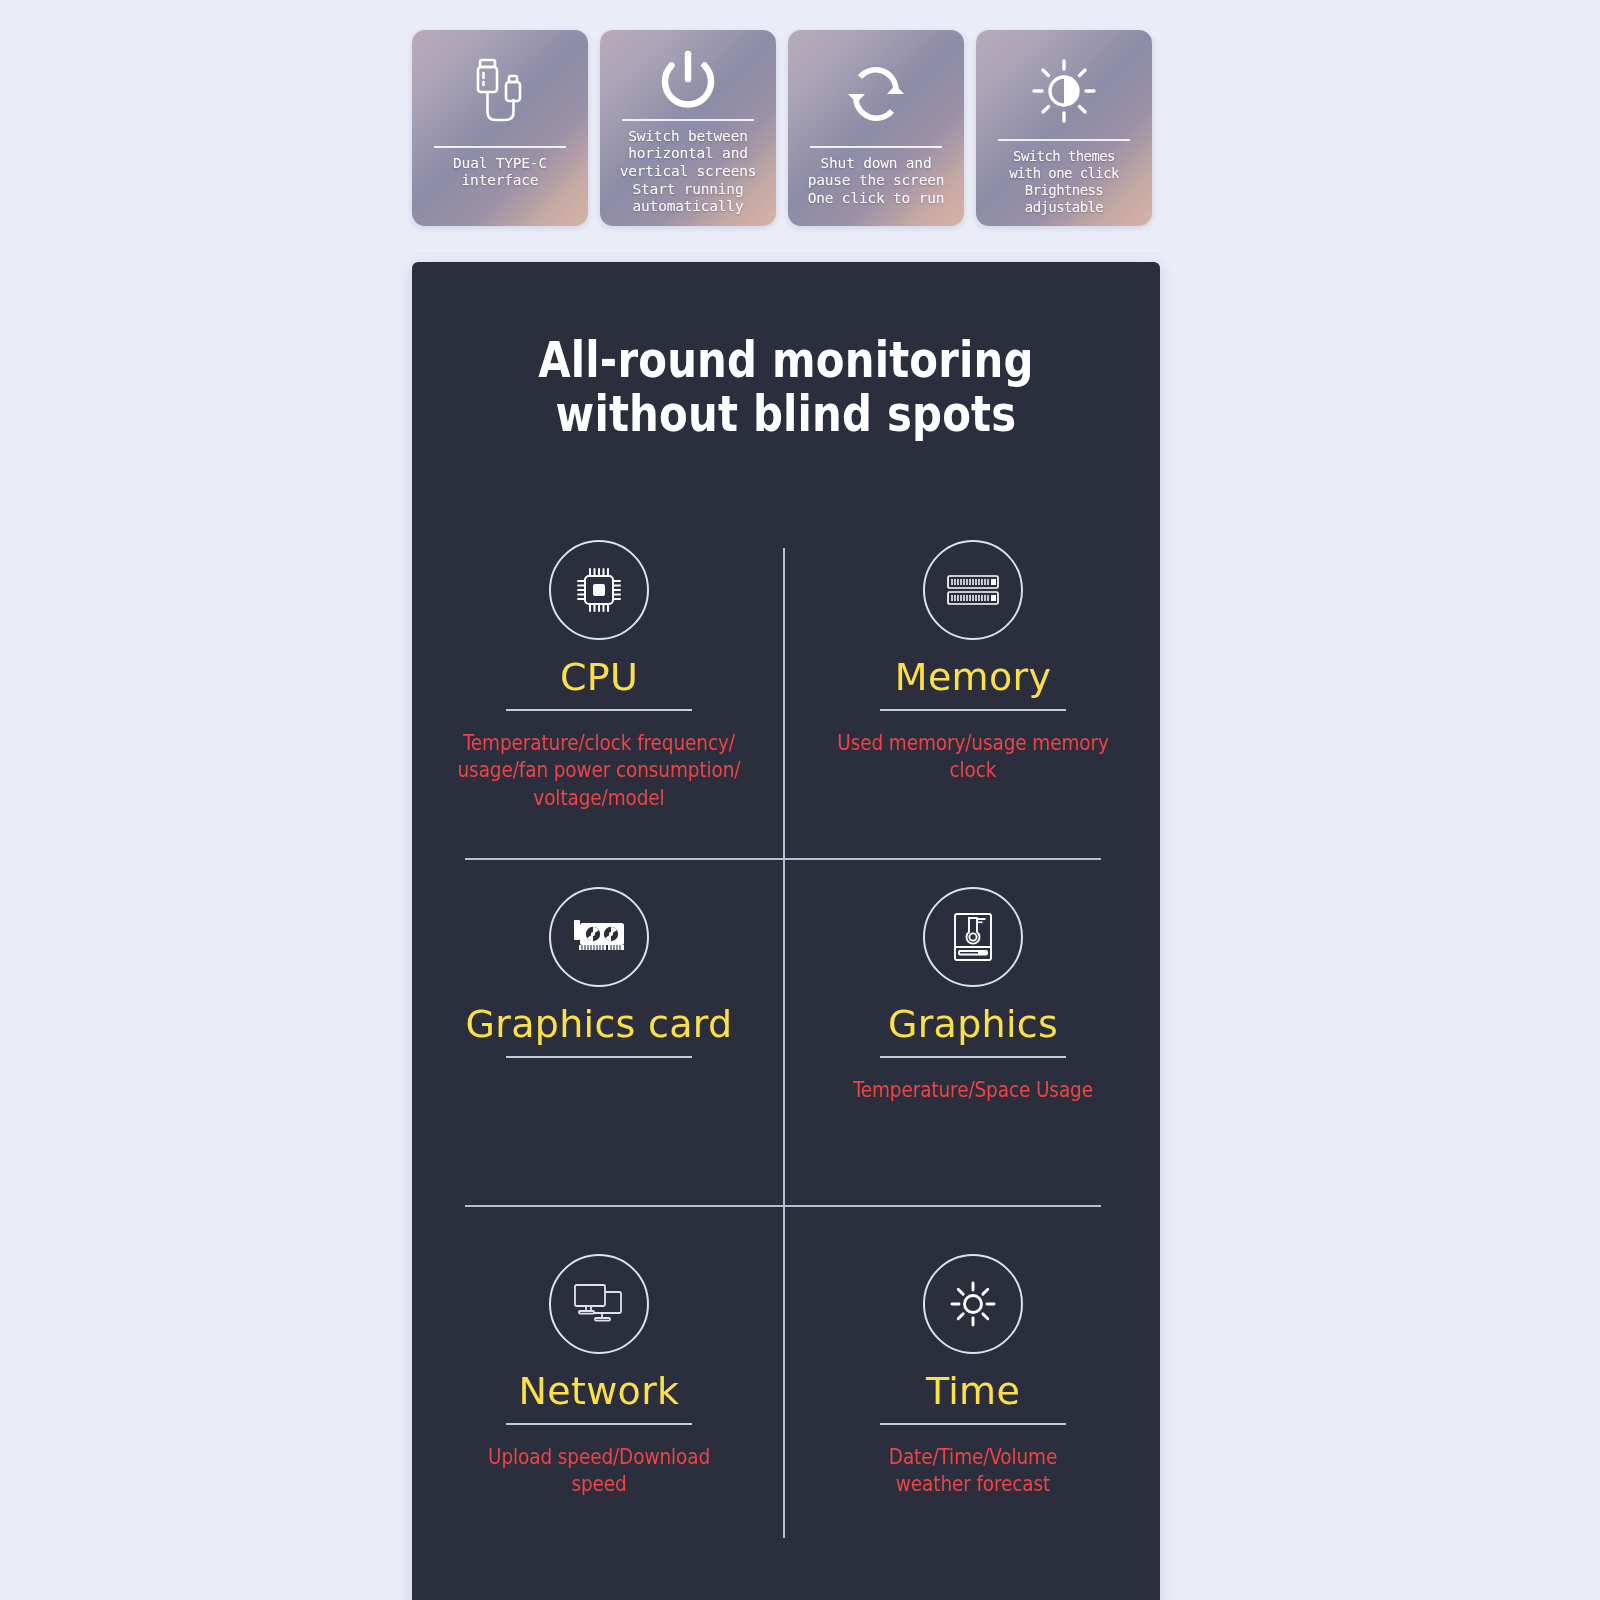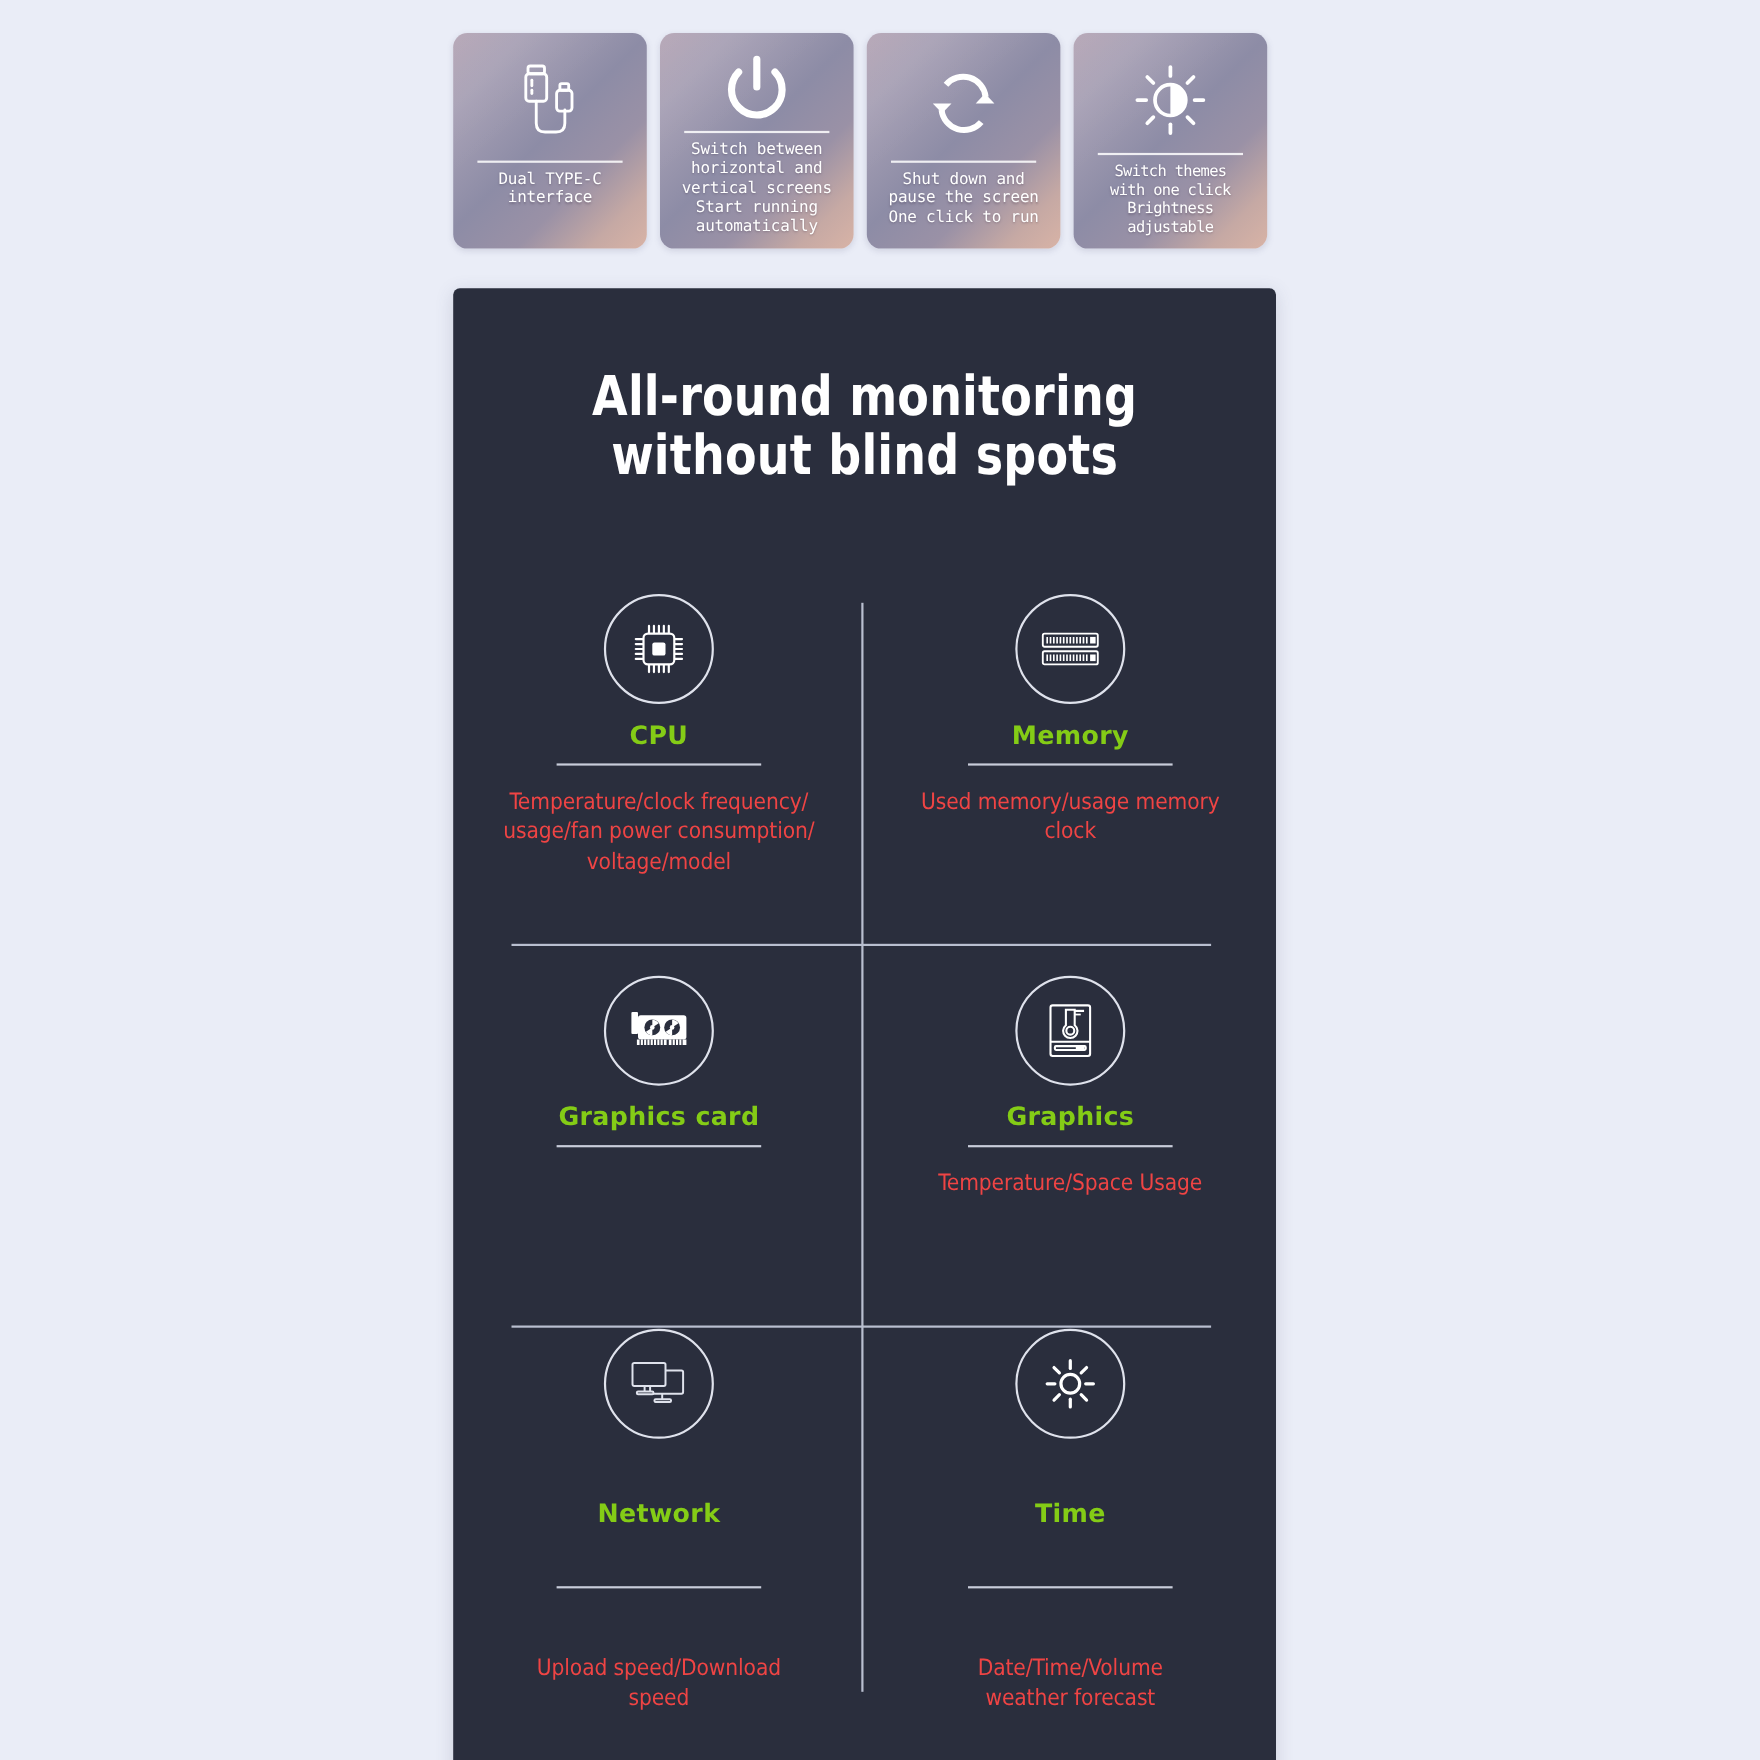--- a/index.html
+++ b/index.html
@@ -100,33 +100,33 @@
     position: absolute;
     width: 374px;
     display: flex;
     flex-direction: column;
     align-items: center;
   }
   .cell.col-l { left: 0; }
   .cell.col-r { left: 374px; }
   .cell.row-1 { top: 0; }
   .cell.row-2 { top: 347px; }
-  .cell.row-3 { top: 668px; gap: 40px; }
+  .cell.row-3 { top: 714px; }
 
   .icon-circle {
     width: 100px; height: 100px;
     border-radius: 50%;
     border: 2px solid #dfe2ec;
     display: flex; align-items: center; justify-content: center;
     margin-bottom: 18px;
   }
   .cell-title {
-    color: #84cc16;
-    font-size: 23px;
-    font-weight: 700;
+    color: #fde047;
+    font-size: 38px;
+    font-weight: 400;
     font-family: "DejaVu Sans", sans-serif;
     letter-spacing: 0.3px;
     line-height: 1;
     margin-bottom: 13px;
     text-align: center;
   }
   .cell-rule {
     width: 186px; height: 2px;
     background: #c8ccda;
     margin-bottom: 19px;

